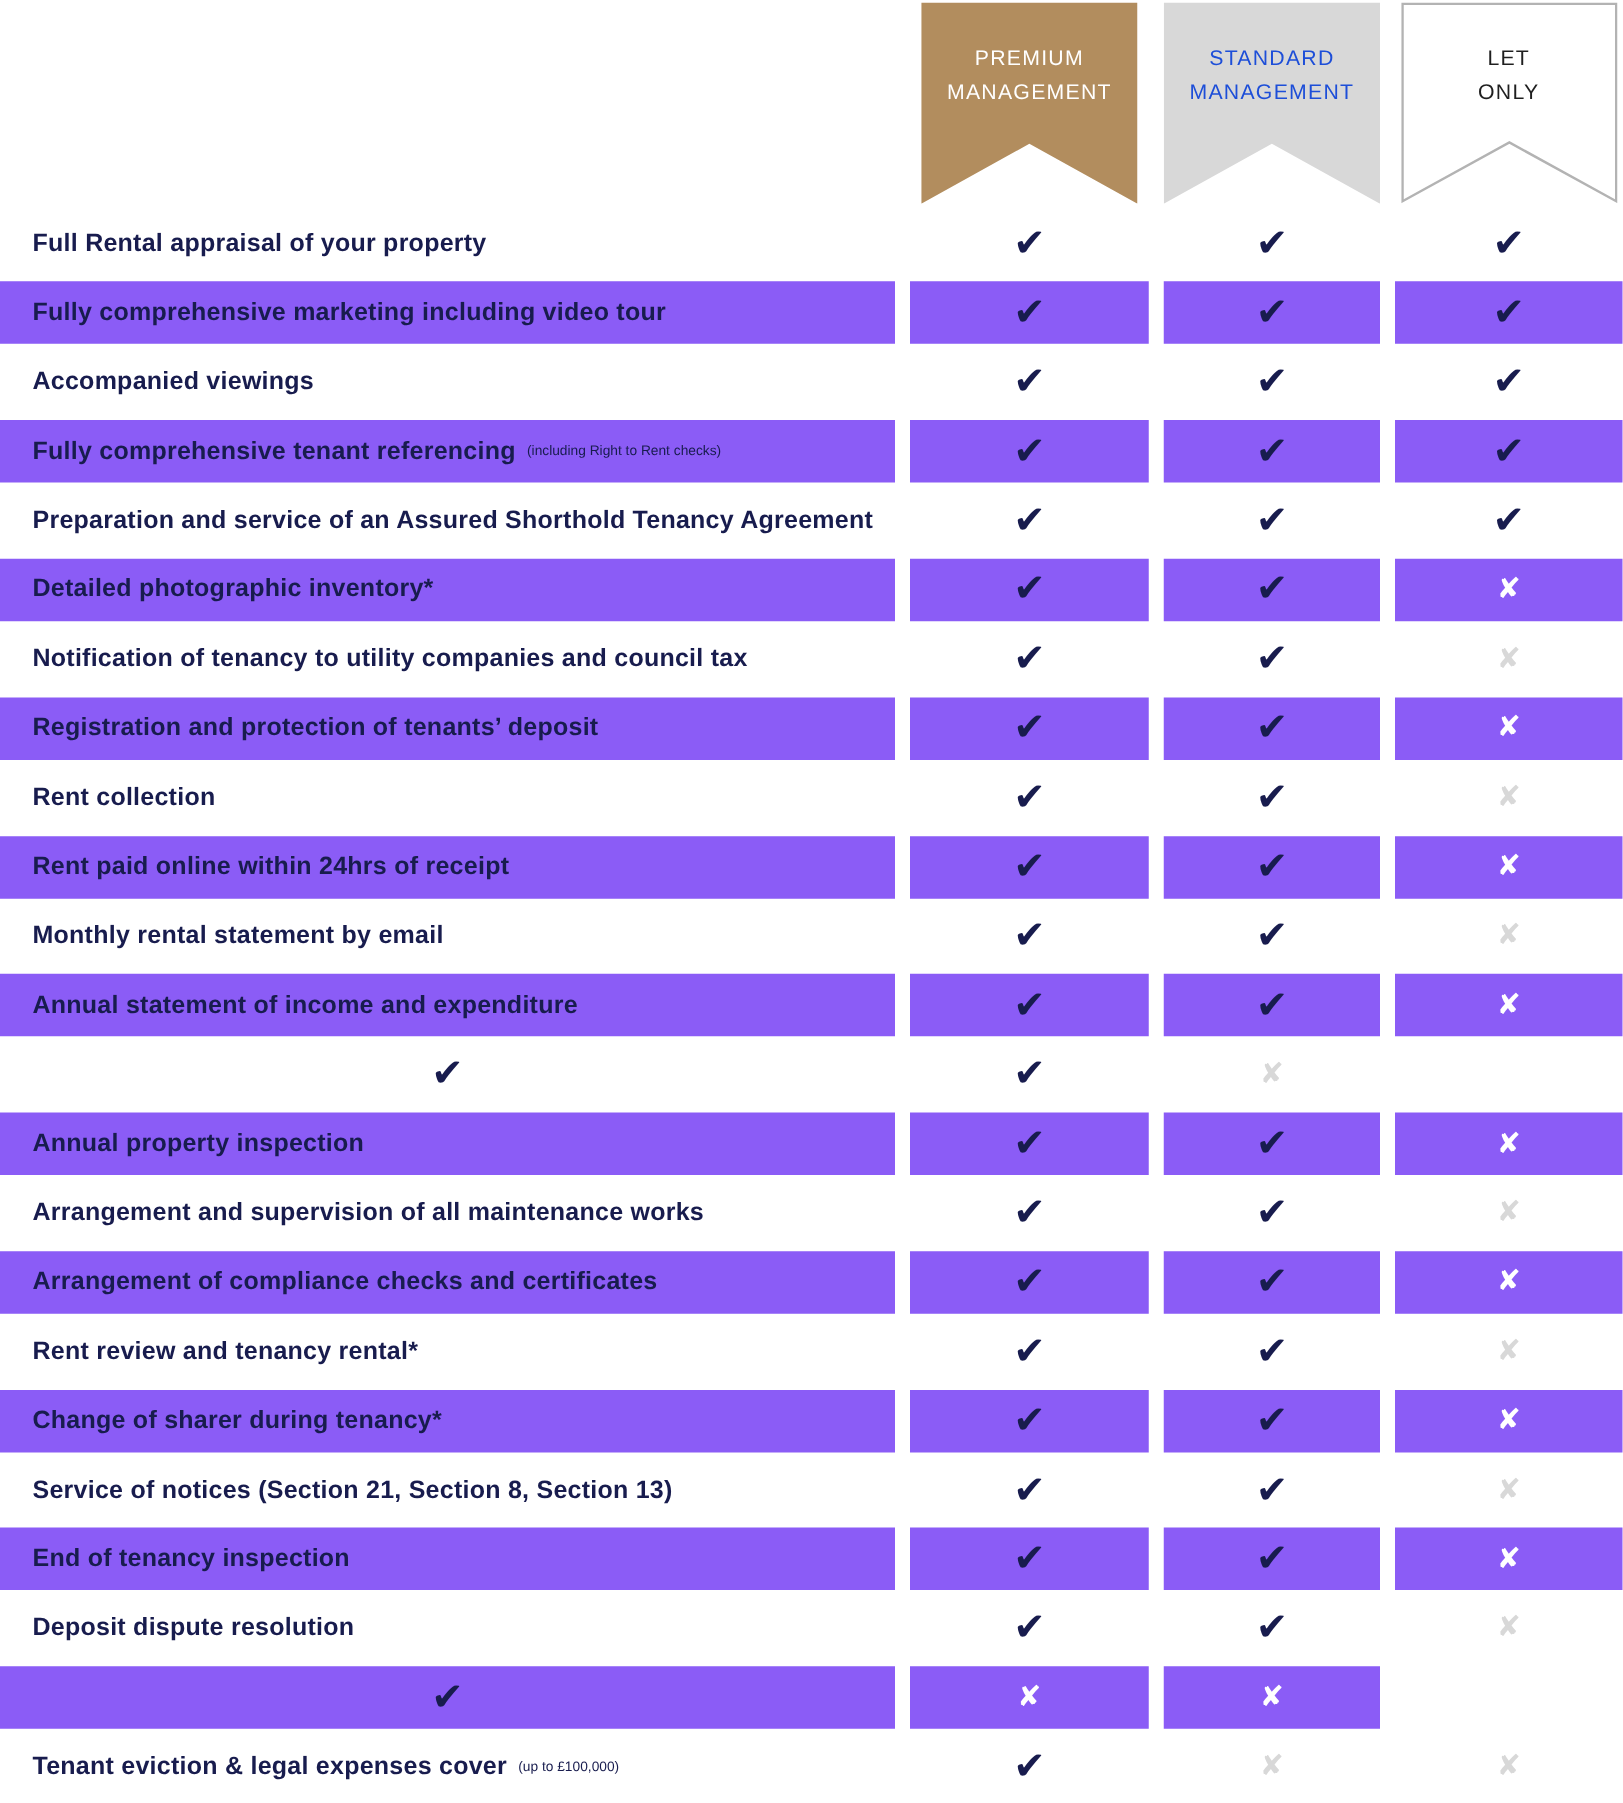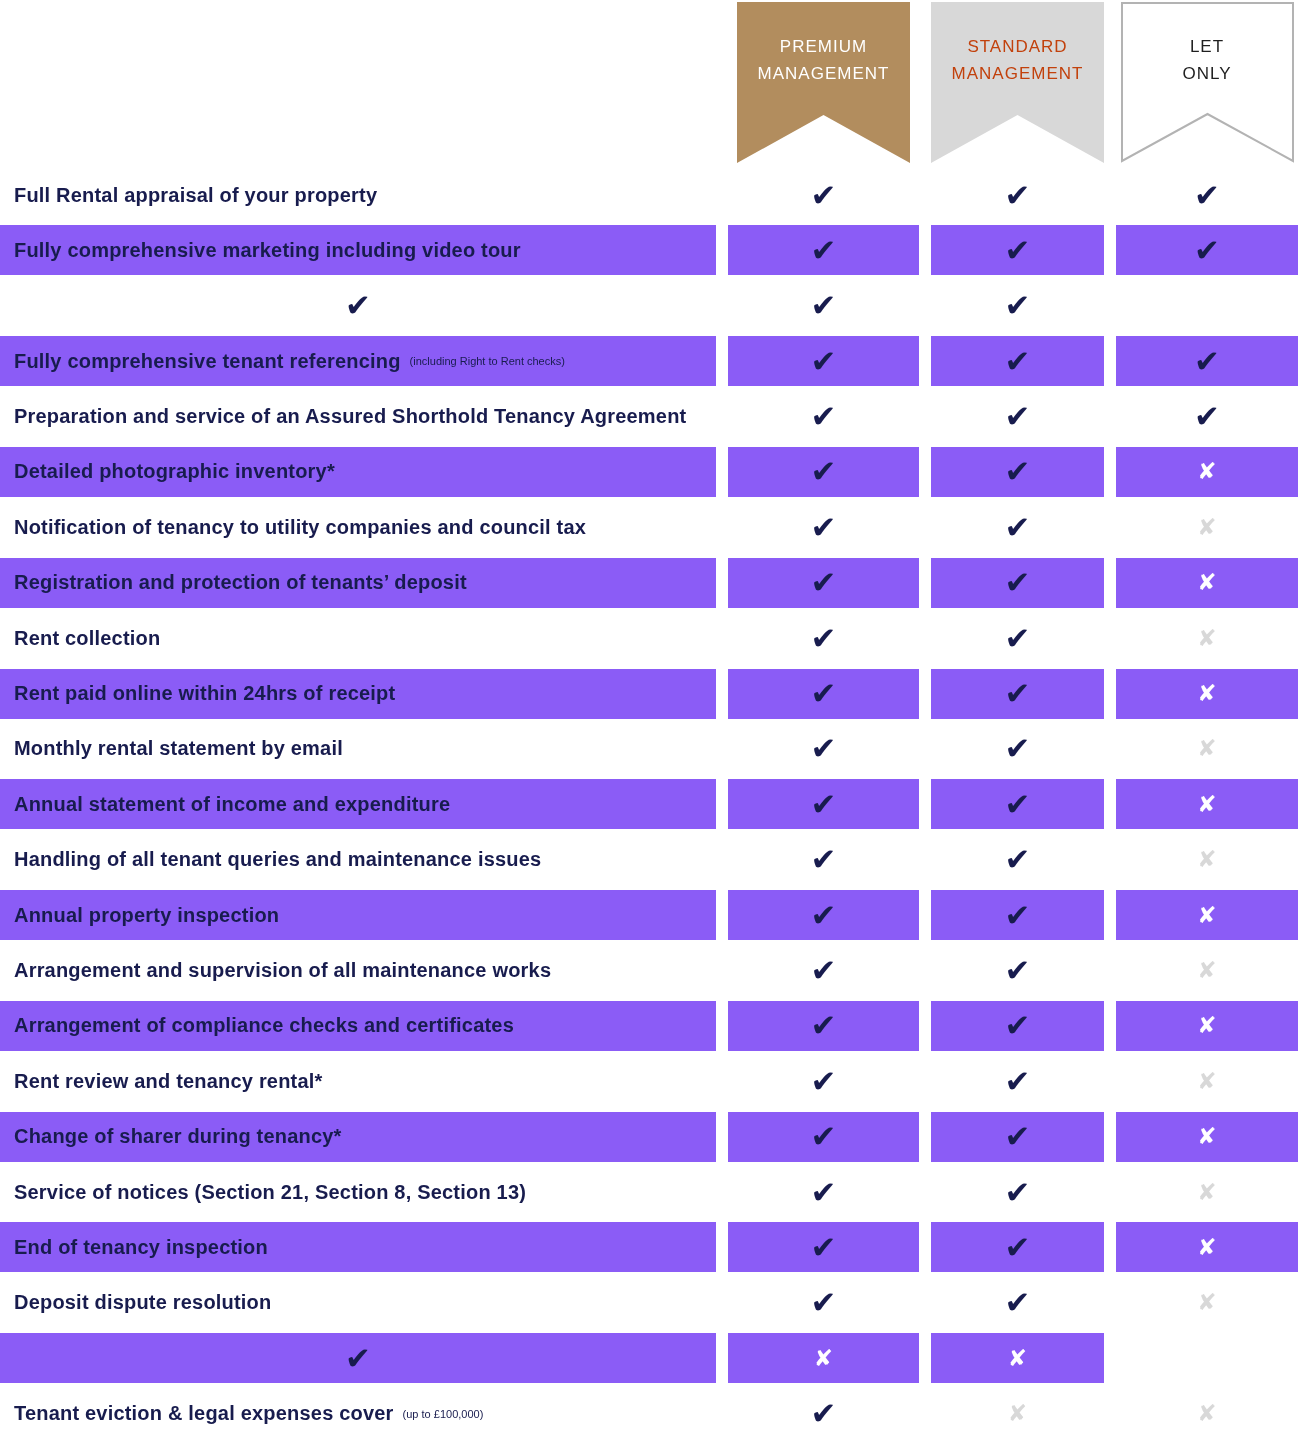--- a/index.html
+++ b/index.html
@@ -36,21 +36,21 @@
   .band {
     height: 50px; margin-top: 2px;
     display: flex; align-items: center;
   }
   .band.shaded { background: #8b5cf6; }
   .label-band { padding-left: 14px; }
   .center { justify-content: center; }
 
   .lbl {
     color: #181c4e; font-weight: 700; font-size: 20px;
-    letter-spacing: 0.2px; white-space: nowrap;
+    letter-spacing: 0.2px; white-space: nowrap; margin-left: 12px;
   }
   .note {
     color: #181c4e; font-weight: 400; font-size: 11px;
     margin-left: 9px; white-space: nowrap;
   }
 
   .mark { font-family: "DejaVu Sans", sans-serif; font-weight: 700; line-height: 1; }
   .mark.check { color: #181c4e; font-size: 31px; }
   .mark.cross.on-gray  { color: #ffffff; font-size: 23px; }
   .mark.cross.on-white { color: #d8d8d8; font-size: 23px; }
@@ -70,21 +70,21 @@
             <div>PREMIUM</div>
             <div>MANAGEMENT</div>
           </div>
         </div>
       </div>
       <div class="cell banner-cell">
         <div class="banner">
           <svg width="173" height="161" viewBox="0 0 173 161">
             <polygon points="0,0 173,0 173,161 86.5,113 0,161" fill="#d8d8d8"></polygon>
           </svg>
-          <div class="banner-label" style="color:#c2410c">
+          <div class="banner-label" style="color:#1d4ed8">
             <div>STANDARD</div>
             <div>MANAGEMENT</div>
           </div>
         </div>
       </div>
       <div class="cell banner-cell">
         <div class="banner">
           <svg width="173" height="161" viewBox="0 0 173 161">
             <polygon points="1,1 172,1 172,159 86.5,112 1,159" fill="#ffffff" stroke="#b3b3b3" stroke-width="2"></polygon>
           </svg>
@@ -135,20 +135,25 @@
           </div>
         </div>
         <div class="cell">
           <div class="band center shaded">
             <span class="mark check on-gray">✔</span>
           </div>
         </div>
       </div>
       <div class="grid row">
         <div class="cell">
+          <div class="band label-band">
+            <span class="lbl">Accompanied viewings</span>
+          </div>
+        </div>
+        <div class="cell">
           <div class="band center">
             <span class="mark check on-white">✔</span>
           </div>
         </div>
         <div class="cell">
           <div class="band center">
             <span class="mark check on-white">✔</span>
           </div>
         </div>
         <div class="cell">
@@ -350,25 +355,20 @@
             <span class="mark check on-gray">✔</span>
           </div>
         </div>
         <div class="cell">
           <div class="band center shaded">
             <span class="mark cross on-gray">✘</span>
           </div>
         </div>
       </div>
       <div class="grid row">
-        <div class="cell">
-          <div class="band label-band">
-            <span class="lbl">Handling of all tenant queries and maintenance issues</span>
-          </div>
-        </div>
         <div class="cell">
           <div class="band center">
             <span class="mark check on-white">✔</span>
           </div>
         </div>
         <div class="cell">
           <div class="band center">
             <span class="mark check on-white">✔</span>
           </div>
         </div>

